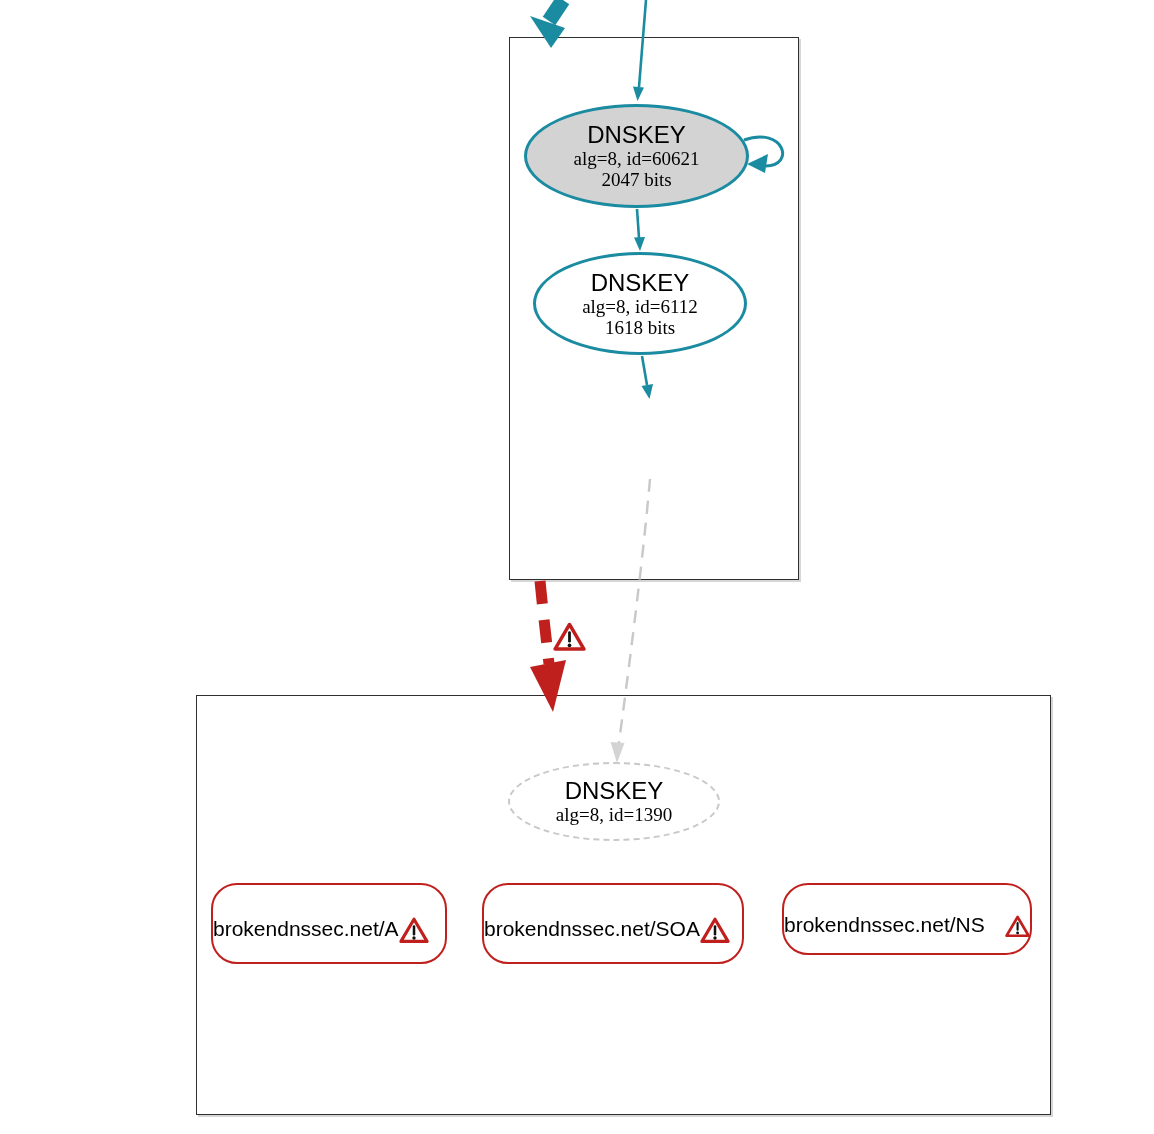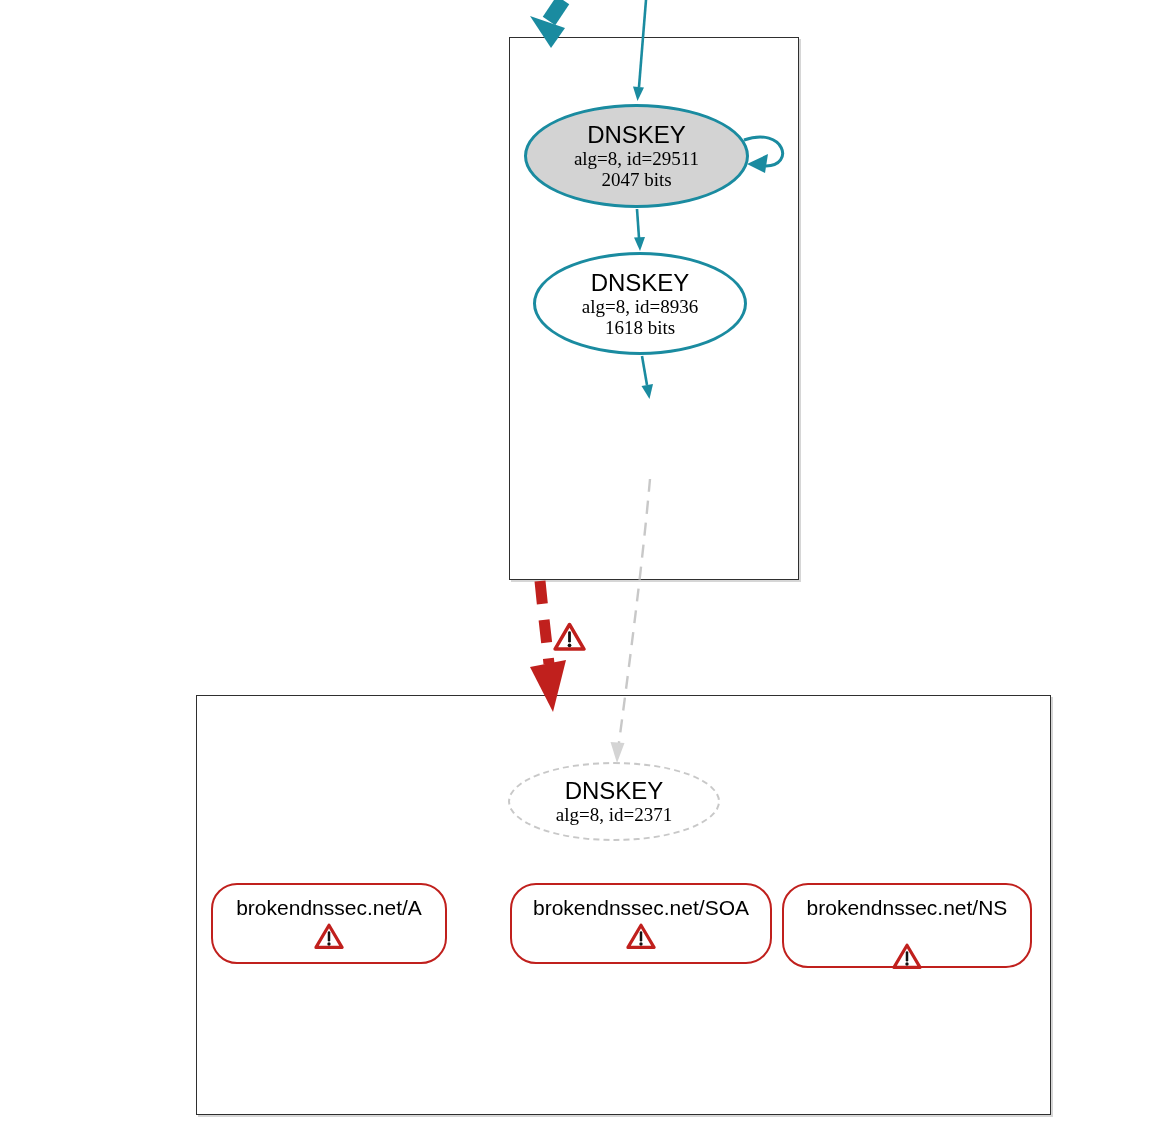--- a/index.html
+++ b/index.html
@@ -24,21 +24,21 @@
   .ellipse{border-radius:50%;border:3px solid #1a8ba0;}
   .ellipse.gray{background:#d3d3d3;}
   .ellipse.dashed{border:2.5px dashed #c8c8c8;background:#ffffff;}
   .node-title{
     font-family:"Liberation Sans", sans-serif;font-size:24px;line-height:26px;color:#000;white-space:nowrap;
   }
   .node-detail{
     font-family:"Liberation Serif", serif;font-size:19px;line-height:21px;color:#000;white-space:nowrap;
   }
   .rrset{
-    position:absolute;display:flex;flex-direction:column;align-items:center;justify-content:flex-start;
+    position:absolute;display:flex;flex-direction:row;align-items:center;justify-content:flex-start;
     padding-top:11px;box-sizing:border-box;background:#ffffff;
     border:2.5px solid #c0201d;border-radius:26px;z-index:2;
   }
   .rrset-label{
     font-family:"Liberation Sans", sans-serif;font-size:21px;line-height:24px;color:#000;white-space:nowrap;
   }
   .warn{width:30px;height:27px;margin-top:3px;}
   .warn svg{display:block;width:100%;height:100%;}
   .warn-float{
     position:absolute;left:553px;top:622px;width:33px;height:30px;z-index:4;
@@ -93,65 +93,65 @@
     </g>
 
     <g>
       <path d="M 540 581 C 543 612, 546 636, 549 664" stroke="#c0201d" stroke-width="11" stroke-dasharray="23 16" fill="none"></path>
       <polygon points="530,667 566,660 553,712" fill="#c0201d"></polygon>
     </g>
   </svg>
 
   <div class="node ellipse gray" style="left:524px;top:104px;width:225px;height:104px;">
     <div class="node-title">DNSKEY</div>
-    <div class="node-detail">alg=8, id=29511</div>
+    <div class="node-detail">alg=8, id=60621</div>
     <div class="node-detail">2047 bits</div>
   </div>
 
   <div class="node ellipse" style="left:533px;top:252px;width:214px;height:103px;">
     <div class="node-title">DNSKEY</div>
-    <div class="node-detail">alg=8, id=8936</div>
+    <div class="node-detail">alg=8, id=6112</div>
     <div class="node-detail">1618 bits</div>
   </div>
 
 
   <div class="warn-float"><svg viewBox="0 0 32 29">
         <path d="M16 2.4 L30 26.2 H2 Z" fill="#ffffff" stroke="#c0201d" stroke-width="3.4" stroke-linejoin="round"></path>
         <path d="M16 10.2 L16 18.6" stroke="#111111" stroke-width="2.7" stroke-linecap="round"></path>
         <circle cx="16" cy="22.6" r="1.8" fill="#111111"></circle>
       </svg></div>
 
   <div class="node ellipse dashed" style="left:508px;top:762px;width:212px;height:79px;">
     <div class="node-title">DNSKEY</div>
-    <div class="node-detail">alg=8, id=2371</div>
+    <div class="node-detail">alg=8, id=1390</div>
   </div>
 
   <div class="rrset" style="left:211px;top:883px;width:236px;height:81px;">
     <div class="rrset-label">brokendnssec.net/A</div>
     <div class="warn">
         <svg viewBox="0 0 32 29">
           <path d="M16 2.4 L30 26.2 H2 Z" fill="#ffffff" stroke="#c0201d" stroke-width="3.4" stroke-linejoin="round"></path>
           <path d="M16 10.2 L16 18.6" stroke="#111111" stroke-width="2.7" stroke-linecap="round"></path>
           <circle cx="16" cy="22.6" r="1.8" fill="#111111"></circle>
         </svg>
       </div>
   </div>
 
-  <div class="rrset" style="left:510px;top:883px;width:262px;height:81px;">
+  <div class="rrset" style="left:482px;top:883px;width:262px;height:81px;">
     <div class="rrset-label">brokendnssec.net/SOA</div>
     <div class="warn">
         <svg viewBox="0 0 32 29">
           <path d="M16 2.4 L30 26.2 H2 Z" fill="#ffffff" stroke="#c0201d" stroke-width="3.4" stroke-linejoin="round"></path>
           <path d="M16 10.2 L16 18.6" stroke="#111111" stroke-width="2.7" stroke-linecap="round"></path>
           <circle cx="16" cy="22.6" r="1.8" fill="#111111"></circle>
         </svg>
       </div>
   </div>
 
-  <div class="rrset" style="left:782px;top:883px;width:250px;height:85px;gap:20px;">
+  <div class="rrset" style="left:782px;top:883px;width:250px;height:72px;gap:20px;">
     <div class="rrset-label">brokendnssec.net/NS</div>
     <div class="warn">
         <svg viewBox="0 0 32 29">
           <path d="M16 2.4 L30 26.2 H2 Z" fill="#ffffff" stroke="#c0201d" stroke-width="3.4" stroke-linejoin="round"></path>
           <path d="M16 10.2 L16 18.6" stroke="#111111" stroke-width="2.7" stroke-linecap="round"></path>
           <circle cx="16" cy="22.6" r="1.8" fill="#111111"></circle>
         </svg>
       </div>
   </div>
 

